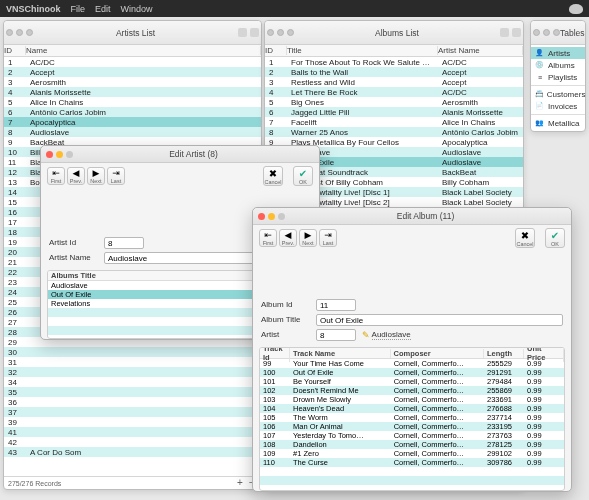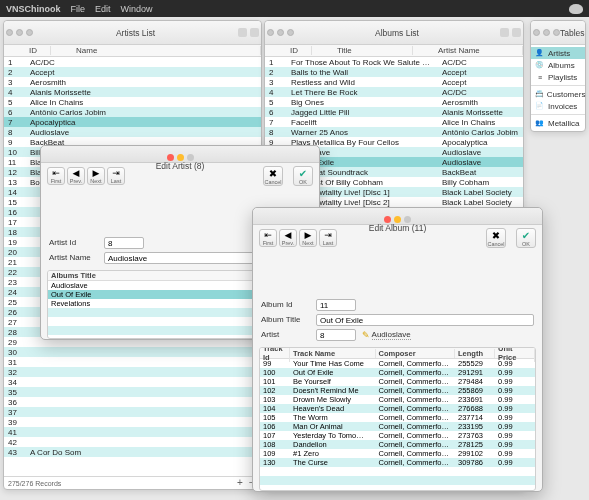--- a/index.html
+++ b/index.html
@@ -16,21 +16,21 @@
 .win { position: absolute; background: #fff; border: 1px solid #bdbdbd; border-radius: 4px; box-shadow: 0 2px 6px rgba(0,0,0,0.12); display: flex; flex-direction: column; }
 .win .tb { height: 24px; background: linear-gradient(#f6f6f6,#e6e6e6); border-bottom: 1px solid #d0d0d0; border-radius: 4px 4px 0 0; display: flex; align-items: center; padding: 0 2px; font-size: 8px; color: #555; }
 .tb .ctrls { display: flex; gap: 3px; }
 .tb .ctrls span { width: 7px; height: 7px; border-radius: 50%; background: #c9c9c9; border: 0.5px solid #b3b3b3; }
 .tb .ttl { flex: 1; text-align: center; font-size: 8.5px; color: #444; }
 .tb .right { display: flex; gap: 3px; }
 .tb .right span { width: 9px; height: 9px; background: #d5d5d5; border-radius: 2px; }
 
 .list { flex: 1; overflow: hidden; font-size: 8px; color: #222; }
 .hdr { display: flex; background: #f7f7f7; border-bottom: 1px solid #d6d6d6; height: 12px; align-items: center; font-size: 8px; color: #444; }
-.hdr > div { padding: 0 0; border-right: 1px solid #e0e0e0; margin-left: 25px; }
+.hdr > div { padding: 0 0; border-right: 1px solid #e0e0e0; }
 .rows { }
 .row { display: flex; height: 10px; align-items: center; }
 .row:nth-child(even) { background: #d3f2f2; }
 .row.sel { background: #8fd7d7; }
 .row > div { padding: 0 4px; overflow: hidden; white-space: nowrap; text-overflow: ellipsis; }
 
 .artists .hdr > div:nth-child(1),.artists .row > div:nth-child(1){width:22px}
 .artists .hdr > div:nth-child(2),.artists .row > div:nth-child(2){flex:1}
 
 .albums .hdr > div:nth-child(1),.albums .row > div:nth-child(1){width:22px}
@@ -43,21 +43,21 @@
 .ft .cnt { margin-left: auto; margin-right: auto; }
 .ft .lcnt { }
 
 .sidebar { position: absolute; right: 3px; top: 3px; width: 56px; }
 .side-win .body { padding: 2px 0; }
 .side-item { display: flex; align-items: center; height: 12px; font-size: 8px; color: #333; padding: 0 4px; cursor: default; }
 .side-item .sico { width: 10px; height: 8px; margin-right: 3px; display: flex; align-items: center; justify-content: center; font-size: 7px; }
 .side-item.sel { background: #9fdbdb; }
 
 .modal { position: absolute; background: #f4f4f4; border: 1px solid #b0b0b0; border-radius: 5px; box-shadow: 0 6px 18px rgba(0,0,0,0.25); display: flex; flex-direction: column; }
-.modal .mtb { height: 14px; background: linear-gradient(#f0f0f0,#e2e2e2); border-bottom: 1px solid #ccc; border-radius: 5px 5px 0 0; display: flex; align-items: center; padding: 8px 5px; flex-direction: column; }
+.modal .mtb { height: 14px; background: linear-gradient(#f0f0f0,#e2e2e2); border-bottom: 1px solid #ccc; border-radius: 5px 5px 0 0; display: flex; align-items: center; padding: 8px 5px; }
 .mtb .mctrls { display: flex; gap: 3px; }
 .mtb .mctrls span { width: 7px; height: 7px; border-radius: 50%; }
 .mtb .mctrls span:nth-child(1){background:#ff5f56;}
 .mtb .mctrls span:nth-child(2){background:#ffbd2e;}
 .mtb .mctrls span:nth-child(3){background:#c9c9c9;}
 .mtb .mttl { flex: 1; text-align: center; font-size: 8.5px; color: #444; }
 
 .navbar { display: flex; align-items: center; padding: 3px 6px; gap: 10px; }
 .navgrp { display: flex; gap: 2px; }
 .navbtn { width: 18px; height: 18px; border: 1px solid #c4c4c4; border-radius: 3px; background: linear-gradient(#fdfdfd,#eaeaea); display: flex; flex-direction: column; align-items: center; justify-content: center; font-size: 7px; cursor: pointer; }
@@ -580,21 +580,21 @@
       <div class="sft" style="position:relative">
           <span class="cnt">3  Records</span>
           <div class="pm">
             <span>+</span>
             <span>−</span>
           </div>
         </div>
     </div>
   </div>
 
-  <div class="modal" style="left:252px; top:190px; width:291px; height:285px;justify-content:space-between;">
+  <div class="modal" style="left:252px; top:190px; width:320px; height:285px;justify-content:space-between;">
     <div class="mtb">
       <div class="mctrls">
           <span></span>
           <span></span>
           <span></span>
         </div>
       <div class="mttl">Edit Album (11)</div>
     </div>
     <div class="navbar">
       <div class="navgrp">
@@ -722,21 +722,21 @@
             <div>0.99</div>
           </div>
           <div class="srow">
             <div>109</div>
             <div>#1 Zero</div>
             <div>Cornell, Commerfo…</div>
             <div>299102</div>
             <div>0.99</div>
           </div>
           <div class="srow">
-            <div>130</div>
+            <div>110</div>
             <div>The Curse</div>
             <div>Cornell, Commerfo…</div>
             <div>309786</div>
             <div>0.99</div>
           </div>
           <div class="srow">
             <div></div>
             <div></div>
             <div></div>
             <div></div>

